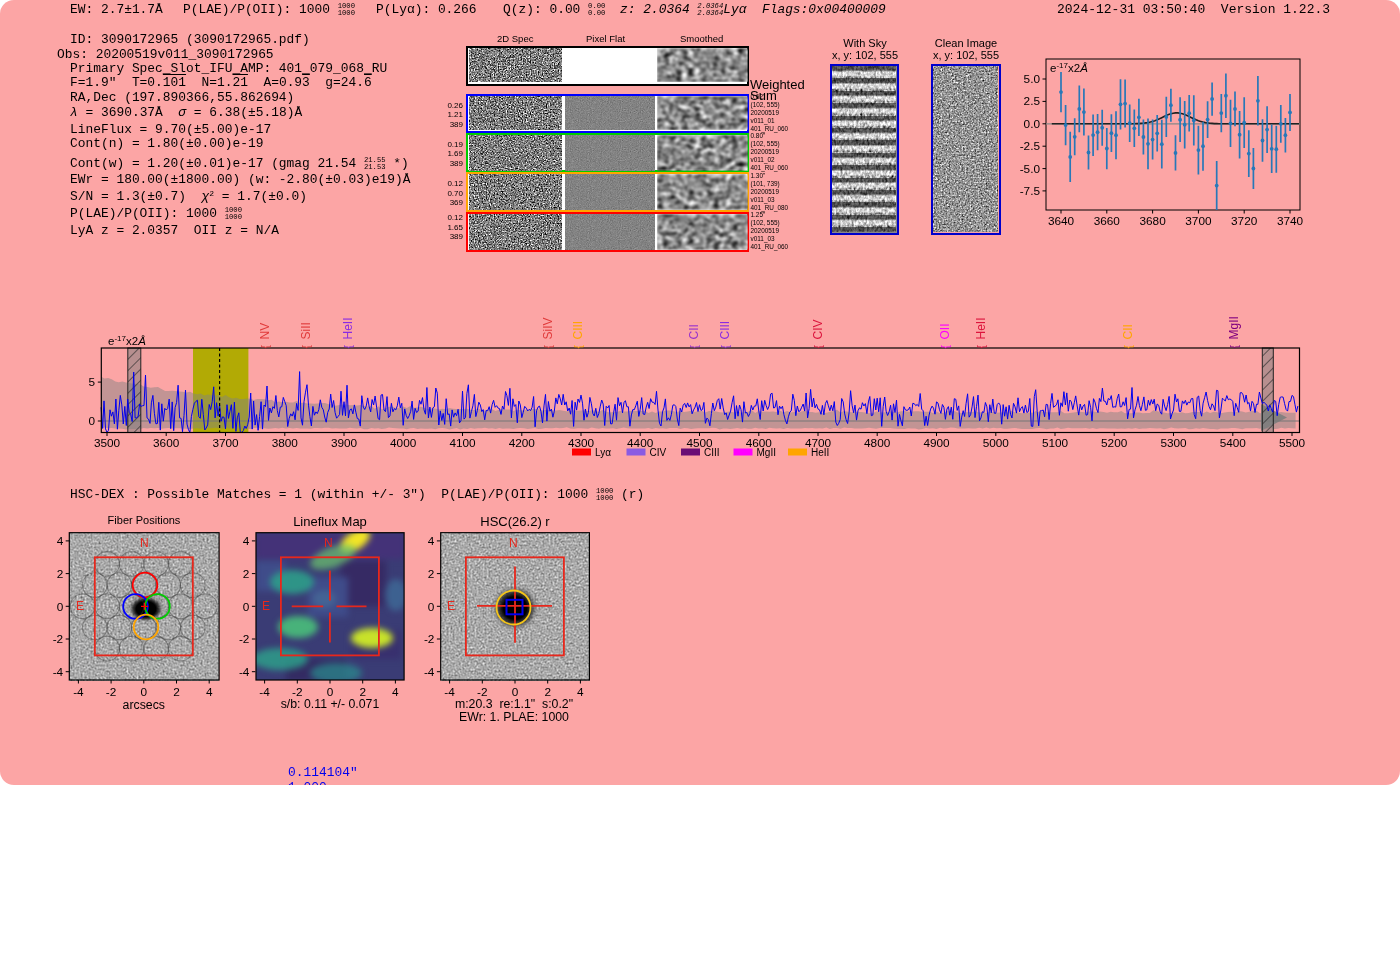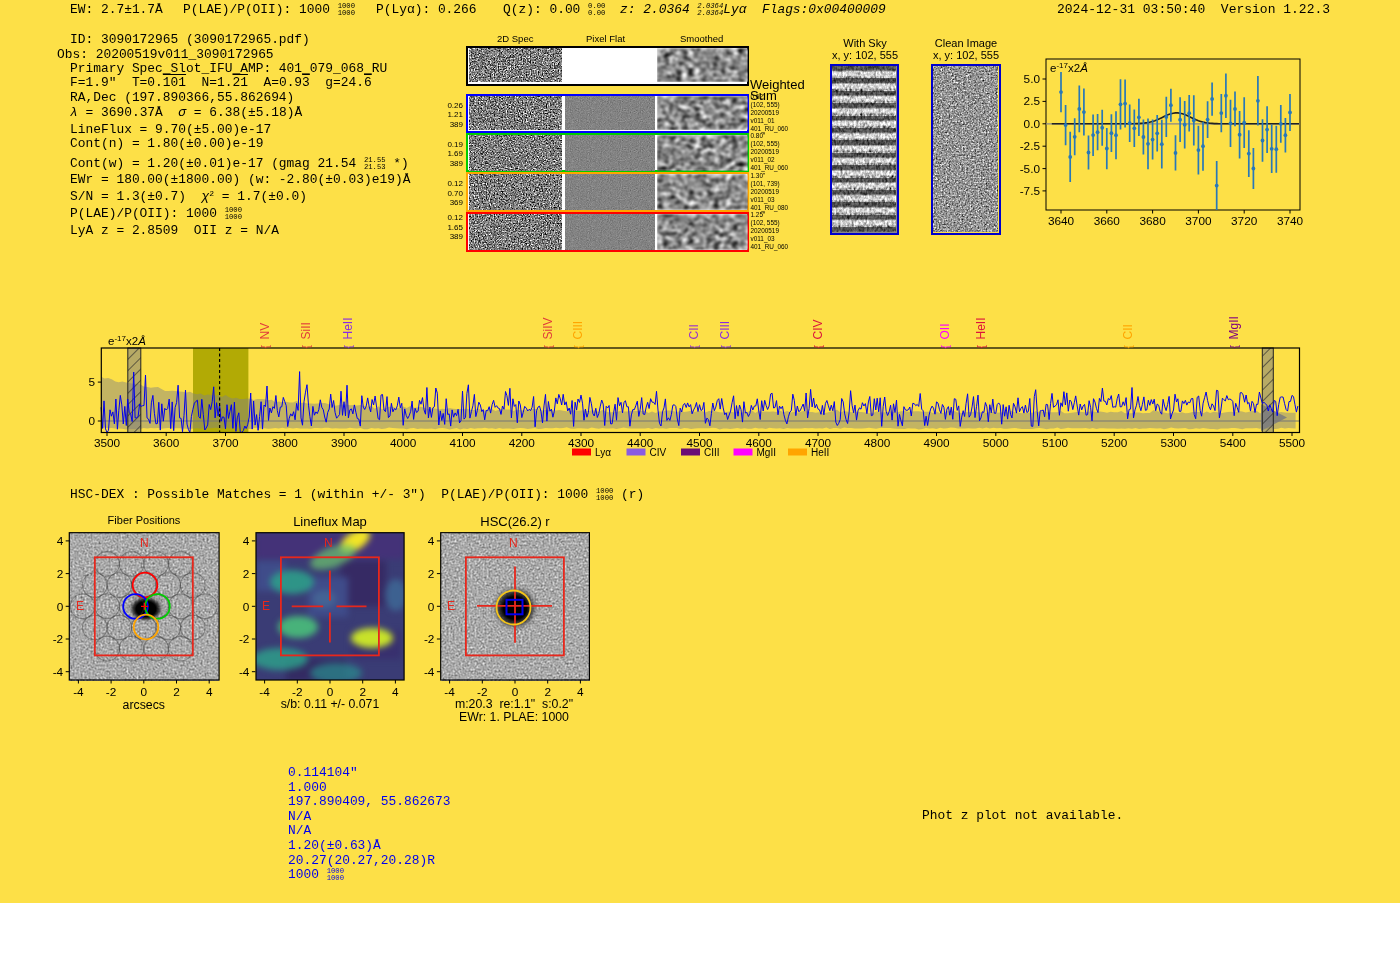--- a/index.html
+++ b/index.html
@@ -1,16 +1,16 @@
 <!DOCTYPE html>
 <html><head><meta charset="utf-8">
 <style>
 html,body{margin:0;padding:0;background:#fff;}
-#page{position:relative;width:1400px;height:903px;background:#fde047;overflow:hidden;
-  font-family:"Liberation Mono",monospace;color:#000;}
+#page{position:relative;width:1400px;height:785px;background:#fca5a5;overflow:hidden;
+  font-family:"Liberation Mono",monospace;color:#000;border-radius:14px;}
 .m{position:absolute;font-family:"Liberation Mono",monospace;font-size:12.9px;line-height:14px;white-space:pre;}
 .s{position:absolute;font-family:"Liberation Sans",sans-serif;white-space:pre;}
 .fr{display:inline-flex;flex-direction:column;font-size:7.2px;line-height:7px;vertical-align:5px;letter-spacing:0;}
 .ov{text-decoration:overline;}
 sup{font-size:8px;vertical-align:4px;line-height:0;}
 svg{position:absolute;left:0;top:0;overflow:visible;}
 .nz{position:absolute;}
 </style></head>
 <body>
 <div id="page">
@@ -175,21 +175,21 @@
 <div class="m" style="left:70px;top:61.5px;">Primary Spec_Slot_IFU_AMP: 401_079_068_RU</div>
 <div class="m" style="left:70px;top:76px;">F=1.9"  T=0.<span class="ov">101</span>  N=1.<span class="ov">21</span>  A=0.9<span class="ov">3</span>  g=24.<span class="ov">6</span></div>
 <div class="m" style="left:70px;top:90.5px;">RA,Dec (197.890366,55.862694)</div>
 <div class="m" style="left:70px;top:105.5px;"><i>λ</i> = 3690.37Å  <i>σ</i> = 6.38(±5.18)Å</div>
 <div class="m" style="left:70px;top:122.5px;">LineFlux = 9.70(±5.00)e-17</div>
 <div class="m" style="left:70px;top:137px;">Cont(n) = 1.80(±0.00)e-19</div>
 <div class="m" style="left:70px;top:156.5px;">Cont(w) = 1.20(±0.01)e-17 (gmag 21.54 <span class="fr"><span>21.55</span><span>21.53</span></span> *)</div>
 <div class="m" style="left:70px;top:173px;">EWr = 180.00(±1800.00) (w: -2.80(±0.03)e19)Å</div>
 <div class="m" style="left:70px;top:189.5px;">S/N = 1.3(±0.7)  <i>χ</i><sup>2</sup> = 1.7(±0.0)</div>
 <div class="m" style="left:70px;top:206.5px;">P(LAE)/P(OII): 1000 <span class="fr"><span>1000</span><span>1000</span></span></div>
-<div class="m" style="left:70px;top:224px;">LyA z = 2.8509  OII z = N/A</div>
+<div class="m" style="left:70px;top:224px;">LyA z = 2.0357  OII z = N/A</div>
 
 <div class="s" style="left:497px;top:33px;font-size:9.5px;">2D Spec</div>
 <div class="s" style="left:586px;top:33px;font-size:9.5px;">Pixel Flat</div>
 <div class="s" style="left:680px;top:33px;font-size:9.5px;">Smoothed</div>
 <div class="nz" style="left:465.5px;top:46.0px;width:283px;height:39.5px;border:2.5px solid #000;box-sizing:border-box;background:#fff;">
       <svg style="left:1.5px;top:0" width="93" height="34">
         <rect width="93" height="34" filter="url(#fineA)"></rect>
       </svg>
       <svg style="left:189px;top:0" width="90.5" height="34">
         <rect width="90.5" height="34" filter="url(#smoothA)"></rect>

